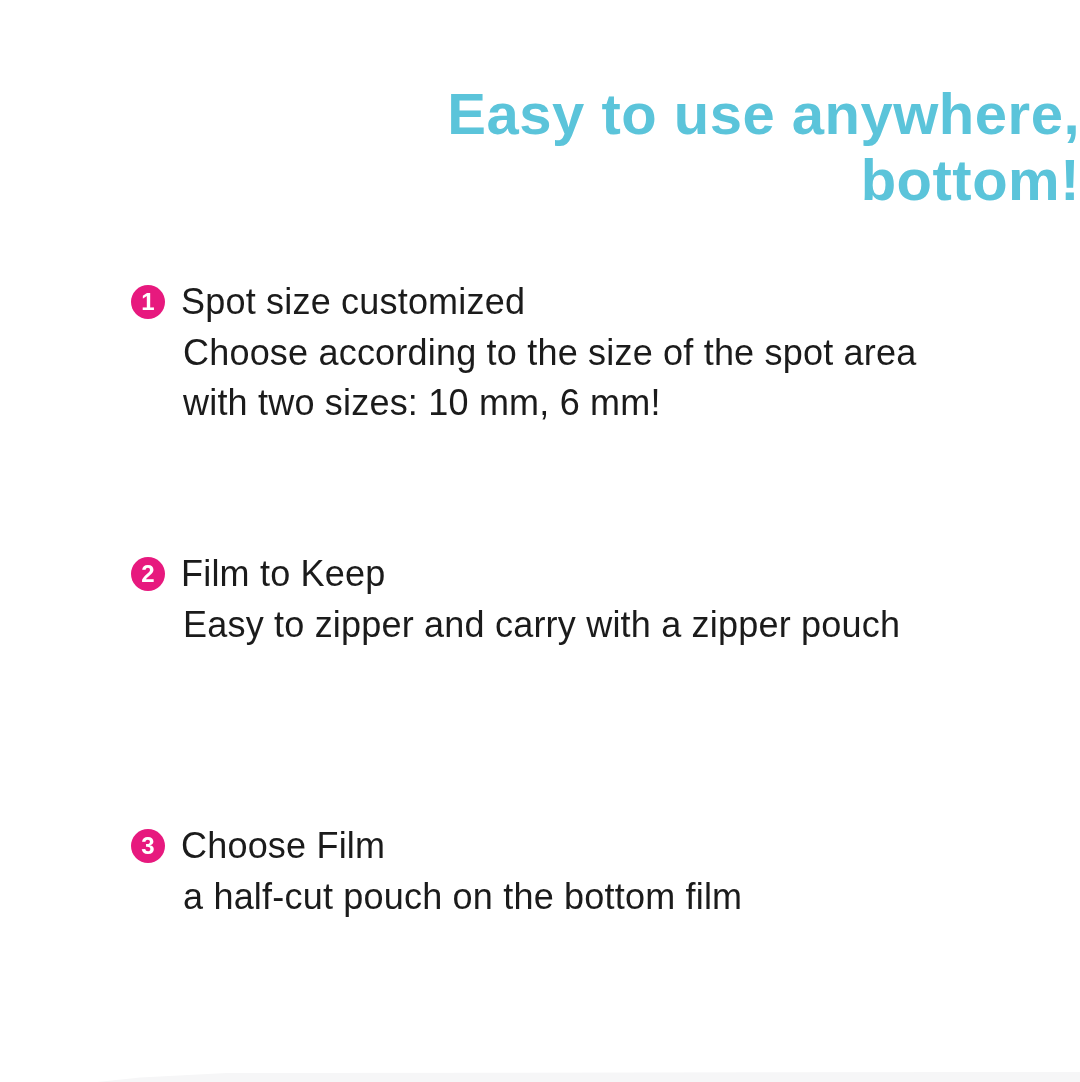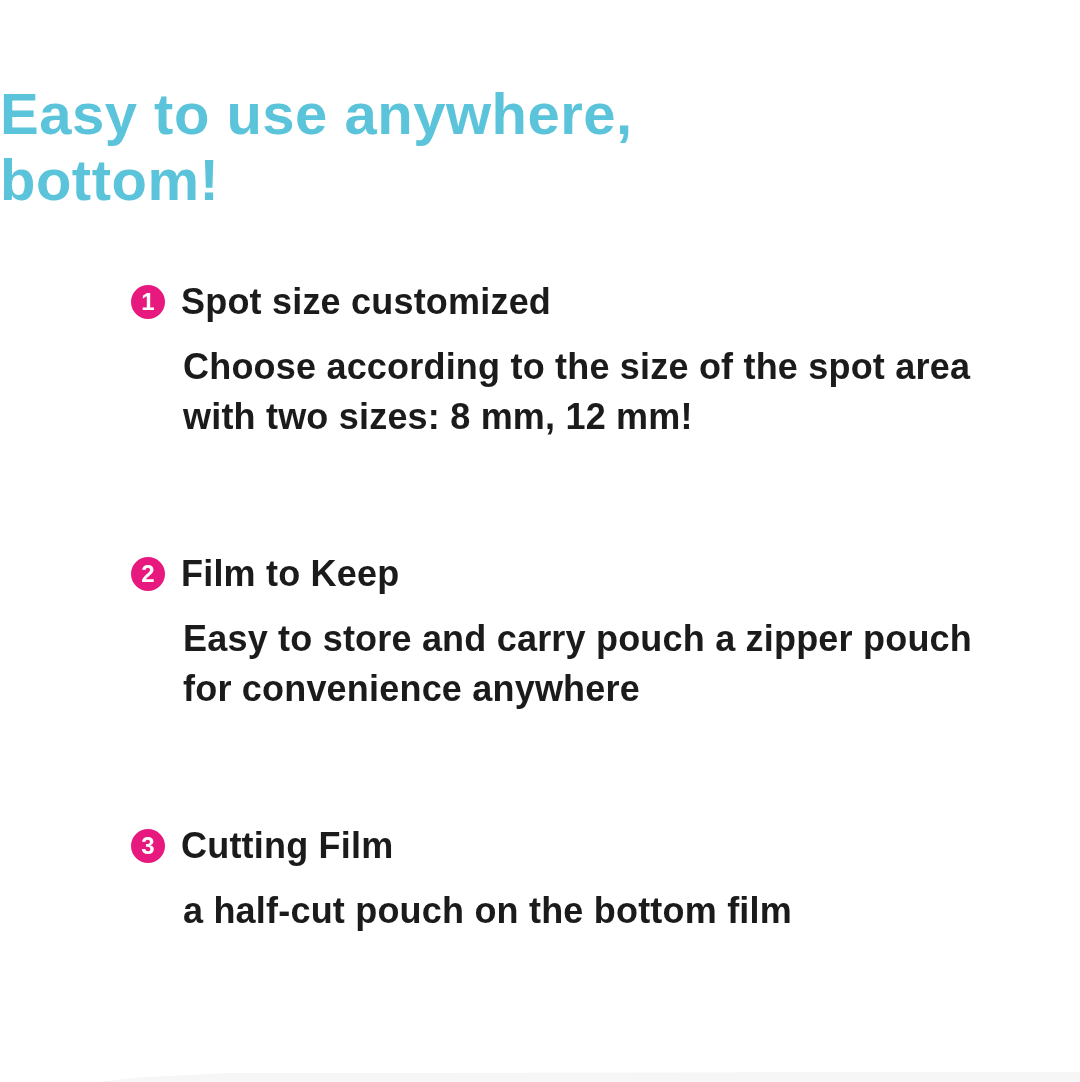--- a/index.html
+++ b/index.html
@@ -16,21 +16,21 @@
     width:1080px;
     height:1082px;
     background:var(--bg);
     overflow:hidden;
   }
   .title{
     position:absolute;
     top:42px;
     left:0;
     width:100%;
-    text-align:left;
+    text-align:right;
     color:var(--teal);
     font-size:58px;
     line-height:66px;
     font-weight:600;
     letter-spacing:0.5px;
   }
   .feature{
     position:absolute;
     left:131px;
     width:900px;
@@ -54,30 +54,30 @@
     font-size:24px;
     font-weight:700;
     display:flex;
     align-items:center;
     justify-content:center;
     line-height:1;
   }
   .heading{
     color:var(--ink);
     font-size:36px;
-    font-weight:700;
+    font-weight:400;
     line-height:42px;
     letter-spacing:0.2px;
     white-space:nowrap;
   }
   .body-lines{
-    margin:19px 0 0 52px;
+    margin:5px 0 0 52px;
     color:var(--ink);
     font-size:36px;
-    font-weight:700;
+    font-weight:400;
     line-height:50px;
     letter-spacing:0.2px;
   }
   .body-line{white-space:nowrap;}
   .bottom-strip{
     position:absolute;
     left:0;
     bottom:0;
     width:100%;
     height:10px;
@@ -95,39 +95,38 @@
     <span>bottom!</span>
   </h1>
 
   <section class="feature f1">
     <div class="feature-header">
       <span class="badge">1</span>
       <span class="heading">Spot size customized</span>
     </div>
     <div class="body-lines">
       <div class="body-line">Choose according to the size of the spot area</div>
-      <div class="body-line">with two sizes: 8 mm, 12 mm!</div>
+      <div class="body-line">with two sizes: 10 mm, 6 mm!</div>
     </div>
   </section>
 
   <section class="feature f2">
     <div class="feature-header">
       <span class="badge">2</span>
       <span class="heading">Film to Keep</span>
     </div>
     <div class="body-lines">
-      <div class="body-line">Easy to store and carry pouch a zipper pouch</div>
-      <div class="body-line">for convenience anywhere</div>
+      <div class="body-line">Easy to zipper and carry with a zipper pouch</div>
     </div>
   </section>
 
   <section class="feature f3">
     <div class="feature-header">
       <span class="badge">3</span>
-      <span class="heading">Cutting Film</span>
+      <span class="heading">Choose Film</span>
     </div>
     <div class="body-lines">
       <div class="body-line">a half-cut pouch on the bottom film</div>
     </div>
   </section>
 
   <div class="bottom-strip"></div>
 
 </div>
 

